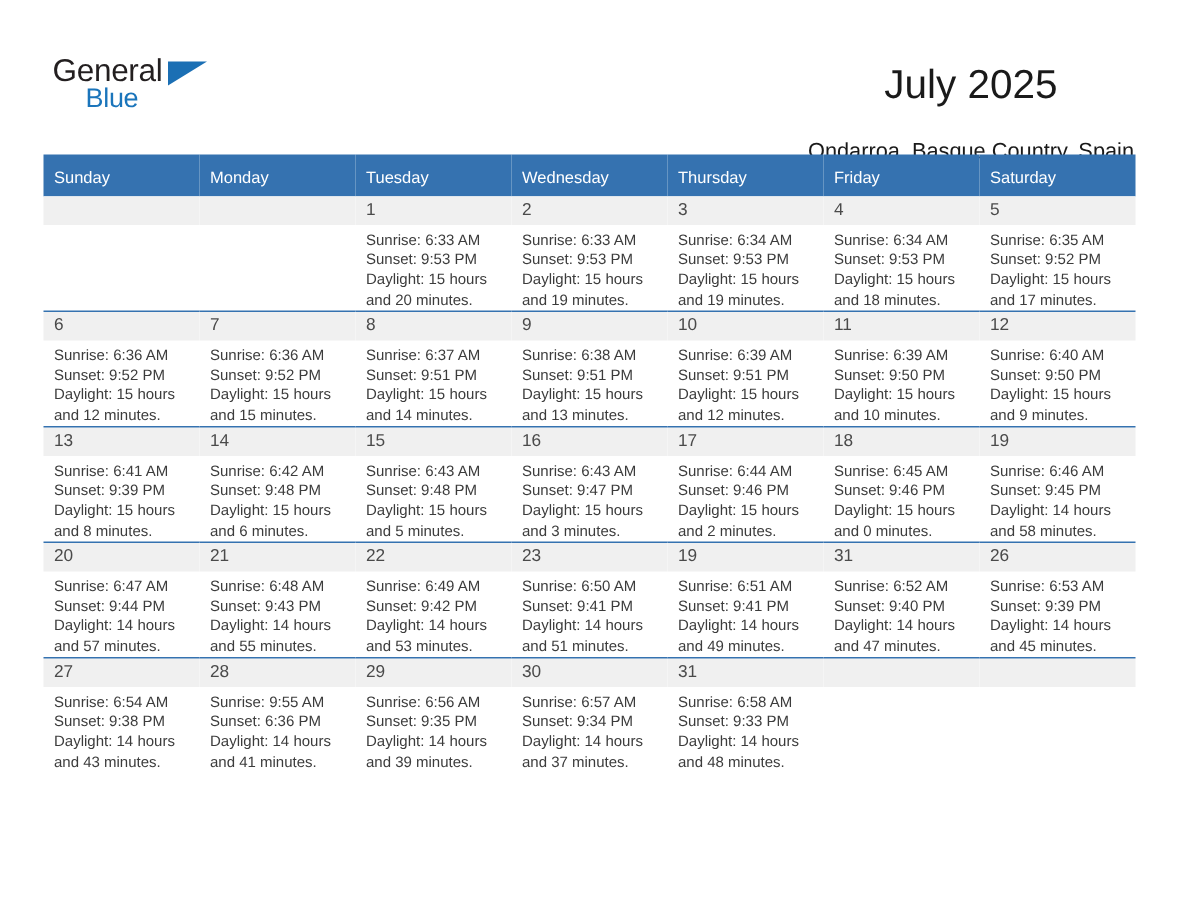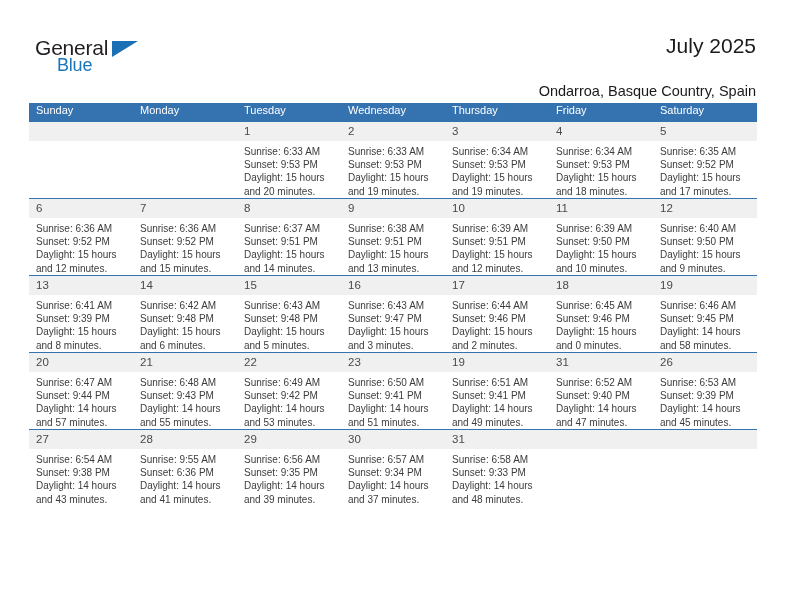--- a/index.html
+++ b/index.html
@@ -64,26 +64,27 @@
     border-bottom: 16px solid transparent;
   }
 
   .title-block {
     position: absolute;
     right: 36px;
     top: 30px;
     text-align: right;
   }
   .cal-title {
-    font-size: 21px;
+    font-size: 27px;
     color: #1a1a1a;
     line-height: 32px;
     font-weight: normal;
-    margin: 0;
+    margin: 10px;
     white-space: nowrap;
+    text-align: center;
   }
   .cal-subtitle {
     font-size: 14.5px;
     color: #1a1a1a;
     line-height: 18px;
     margin-top: 20px;
     white-space: nowrap;
   }
 
   
@@ -94,21 +95,21 @@
     width: 728px;
     border-collapse: collapse;
     table-layout: fixed;
   }
   .calendar th {
     background: #3572b0;
     color: #ffffff;
     font-size: 11px;
     font-weight: normal;
     text-align: left;
-    padding: 1px 0 5px 7px;
+    padding: 10px 0 5px 7px;
     height: 12px;
     line-height: 13px;
   }
   .calendar td {
     width: 104px;
     height: 76px;
     vertical-align: top;
     padding: 0;
     border-top: 1px solid #3572b0;
     background: #ffffff;

